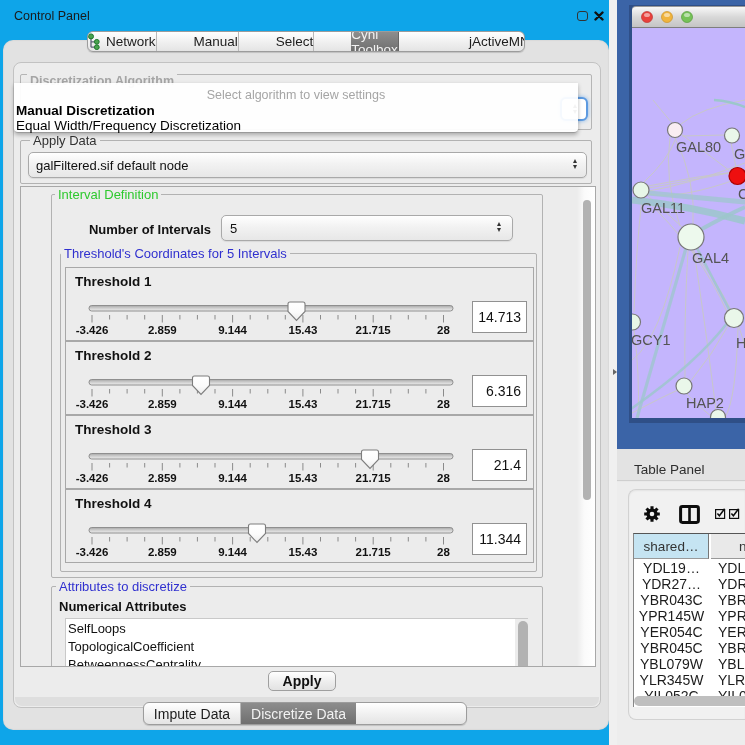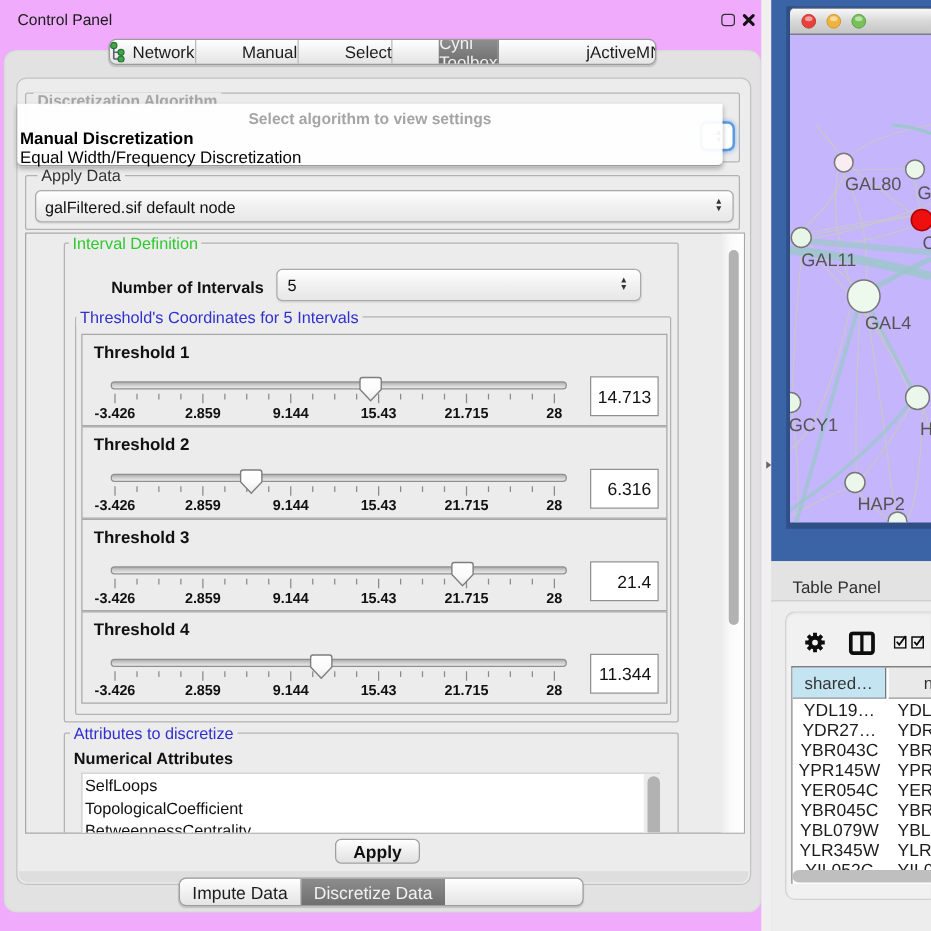--- a/index.html
+++ b/index.html
@@ -20,21 +20,21 @@
             font-size:14px; color:#111; text-align:right; line-height:30px; padding-right:5px; }
   .seg { position:absolute; display:flex; border:1px solid #9c9c9c; border-radius:6px;
          background:linear-gradient(#ffffff,#f1f1f1 50%,#e4e4e4); box-shadow:0 1px 1px rgba(0,0,0,0.15); overflow:hidden; }
   .seg .s { display:flex; align-items:center; justify-content:center; font-size:13.5px; color:#1c1c1c; border-right:1px solid #b9b9b9; }
   .seg .s:last-child { border-right:none; }
   .seg .sel { background:linear-gradient(#8d8d8d,#6f6f6f); color:#f2f2f2; border-right-color:#666; }
 </style>
 </head>
 <body>
 
-<div class="abs" style="left:0;top:0;width:617px;height:745px;background:#f0abfc;">
+<div class="abs" style="left:0;top:0;width:617px;height:745px;background:#0ea5e9;">
 
   <div class="abs" style="left:14px;top:9px;font-size:12.5px;color:#1a1a1a;">Control Panel</div>
   <div class="abs" style="left:576.5px;top:10.5px;width:11.5px;height:10px;border:1.6px solid #333;border-radius:3px;"></div>
   <svg class="abs" style="left:594px;top:10.5px;" width="10" height="10" viewBox="0 0 10 10">
     <path d="M1.5 1.5 L8.5 8.5 M8.5 1.5 L1.5 8.5" stroke="#111" stroke-width="2.4" stroke-linecap="round"></path>
   </svg>
 
   <div class="abs" style="left:3px;top:40px;width:606px;height:690px;background:#e2e2e2;border-radius:10px;box-shadow:inset 0 0 2px rgba(0,0,0,0.12);"></div>
 
   <div class="abs" style="left:13px;top:62px;width:588px;height:646px;background:#ececec;border:1px solid #c2c2c2;border-radius:8px;"></div>
@@ -178,21 +178,21 @@
   <div class="abs" style="left:583px;top:200px;width:8px;height:300px;background:#b2b2b2;border-radius:4px;"></div>
 
   <div class="abs" style="left:268px;top:671px;width:68px;height:20px;border:1px solid #9f9f9f;border-radius:5px;background:linear-gradient(#ffffff,#efefef 50%,#e2e2e2);font-size:14px;font-weight:bold;color:#111;text-align:center;line-height:19px;">Apply</div>
 
   <div class="seg" style="left:143px;top:702px;width:324px;height:23px;">
     <div class="s" style="width:97px;font-size:14px;">Impute Data</div>
     <div class="s sel" style="width:115px;font-size:14px;">Discretize Data</div>
   </div>
 
   <div class="abs" style="left:14px;top:83px;width:564px;height:50px;background:rgba(255,255,255,0.94);box-shadow:0 2px 4px rgba(0,0,0,0.28);border-bottom:1px solid #9a9a9a;border-radius:0 0 4px 4px;z-index:40;">
-    <div class="abs" style="left:0;top:4.5px;width:564px;text-align:center;font-size:12.5px;color:#a5a5a5;font-weight:bold;">Select algorithm to view settings</div>
+    <div class="abs" style="left:0;top:4.5px;width:564px;text-align:center;font-size:12.5px;color:#a5a5a5;">Select algorithm to view settings</div>
     <div class="abs" style="left:2px;top:20px;font-size:13.5px;font-weight:bold;color:#000;">Manual Discretization</div>
     <div class="abs" style="left:2px;top:35px;font-size:13.5px;color:#000;">Equal Width/Frequency Discretization</div>
   </div>
 </div>
 
 <div class="abs" style="left:609px;top:0;width:8px;height:745px;background:#f0f0f0;"></div>
 <div class="abs" style="left:613px;top:369px;width:0;height:0;border-top:3px solid transparent;border-bottom:3px solid transparent;border-left:4px solid #666;"></div>
 
 <div class="abs" style="left:617px;top:0;width:128px;height:449px;background:#3b64a7;"></div>
 

